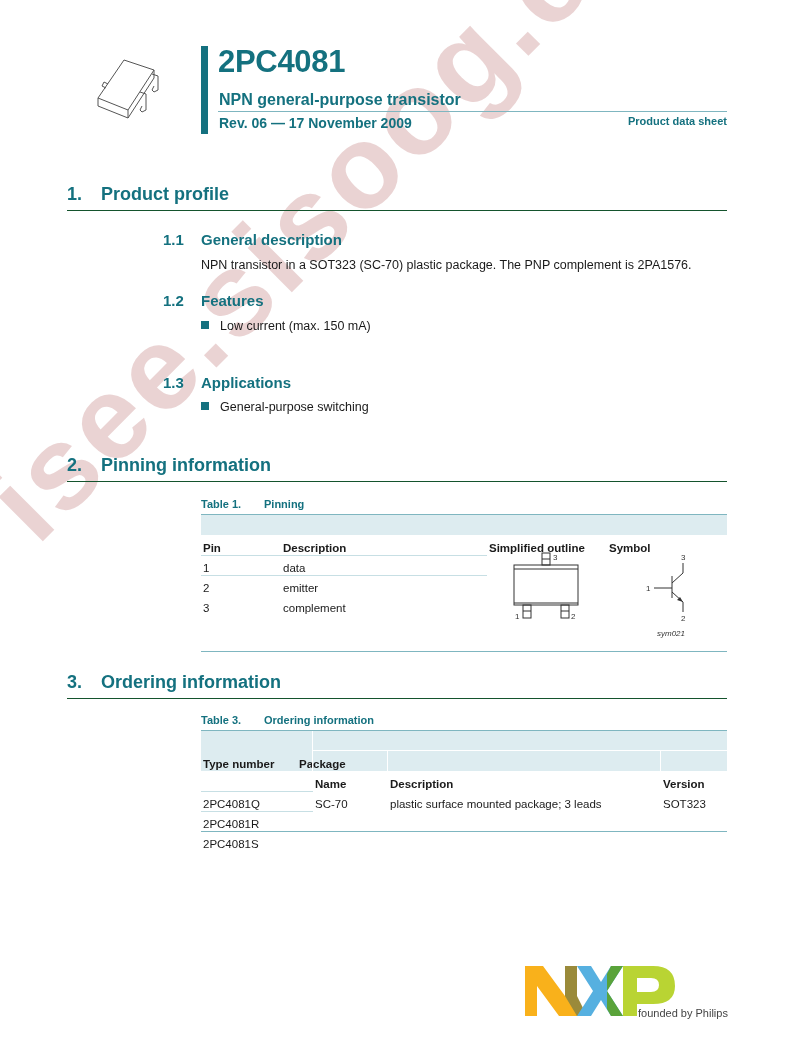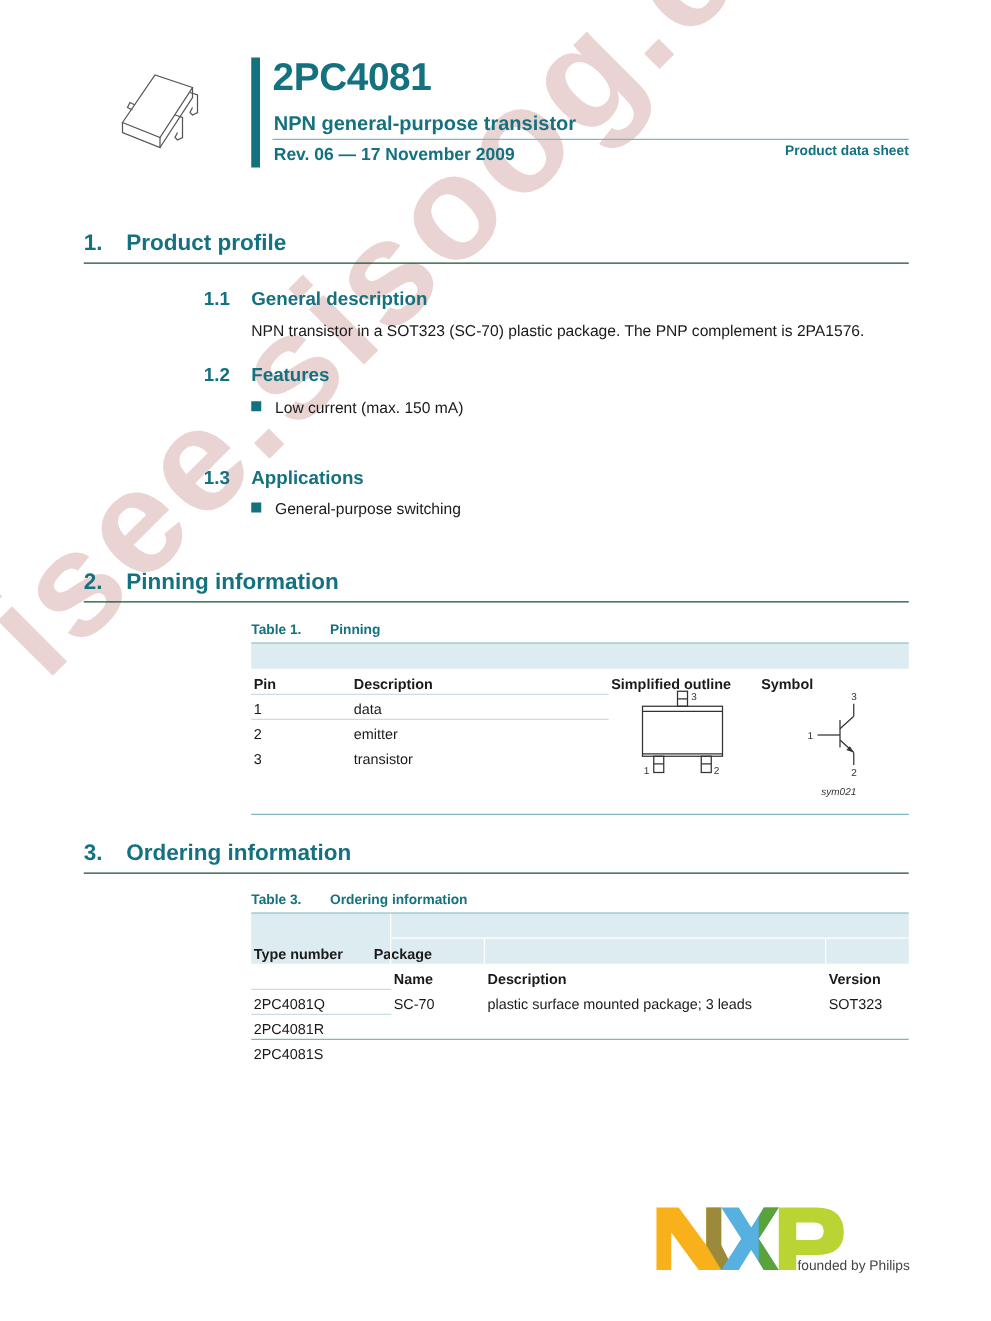--- a/index.html
+++ b/index.html
@@ -104,21 +104,21 @@
   <span class="cell" style="left:283px;top:538px">data</span>
 </div>
 <div class="hline" style="left:201px;top:555px;width:286px"></div>
 <div>
   <span class="cell" style="left:203px;top:558px">2</span>
   <span class="cell" style="left:283px;top:558px">emitter</span>
 </div>
 <div class="hline" style="left:201px;top:575px;width:286px"></div>
 <div>
   <span class="cell" style="left:203px;top:578px">3</span>
-  <span class="cell" style="left:283px;top:578px">transistor</span>
+  <span class="cell" style="left:283px;top:578px">complement</span>
 </div>
 
 <svg class="abs" style="left:508px;top:548px" width="80" height="75" viewBox="0 0 80 75">
   <g fill="none" stroke="#333" stroke-width="1">
     <rect x="34" y="5" width="8" height="12"></rect>
     <line x1="34" y1="11" x2="42" y2="11"></line>
     <rect x="6" y="17" width="64" height="40"></rect>
     <line x1="6" y1="21" x2="70" y2="21"></line>
     <line x1="6" y1="55" x2="70" y2="55"></line>
     <rect x="15" y="57" width="8" height="13"></rect>

